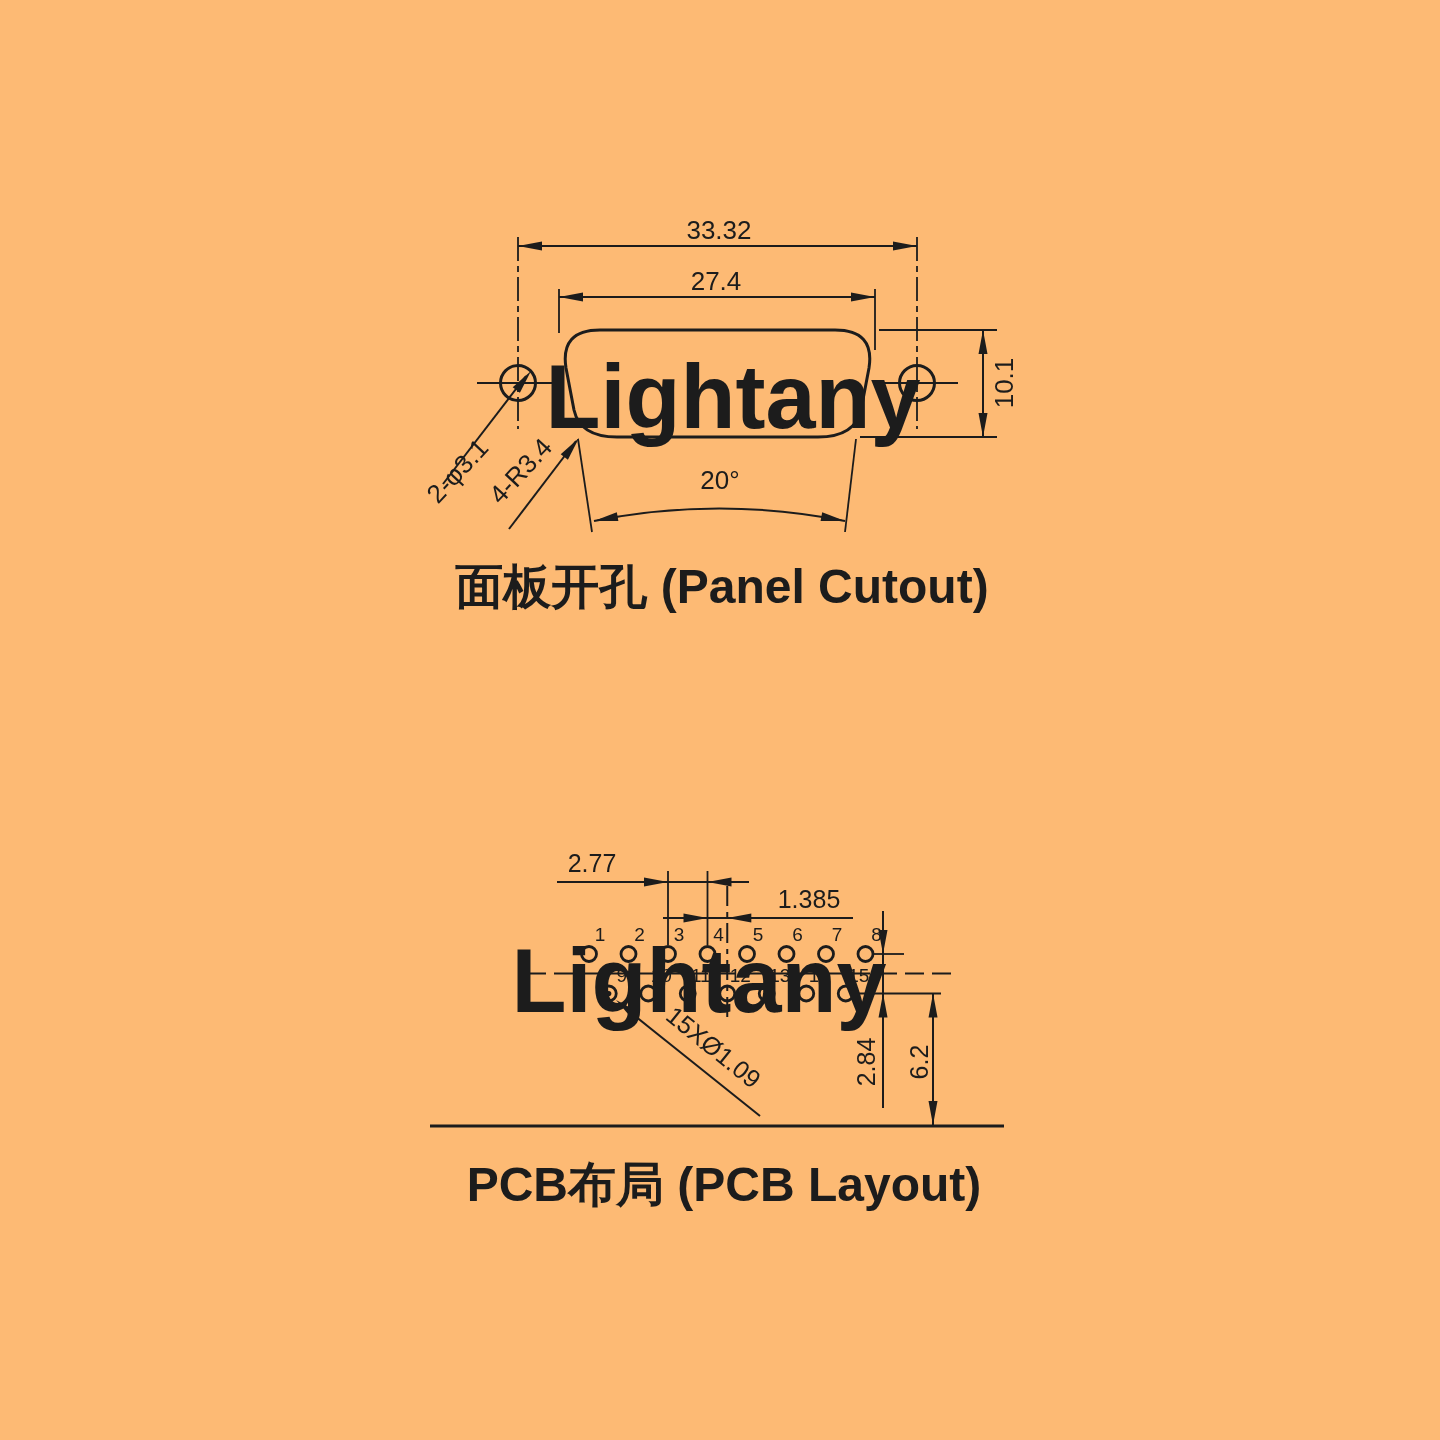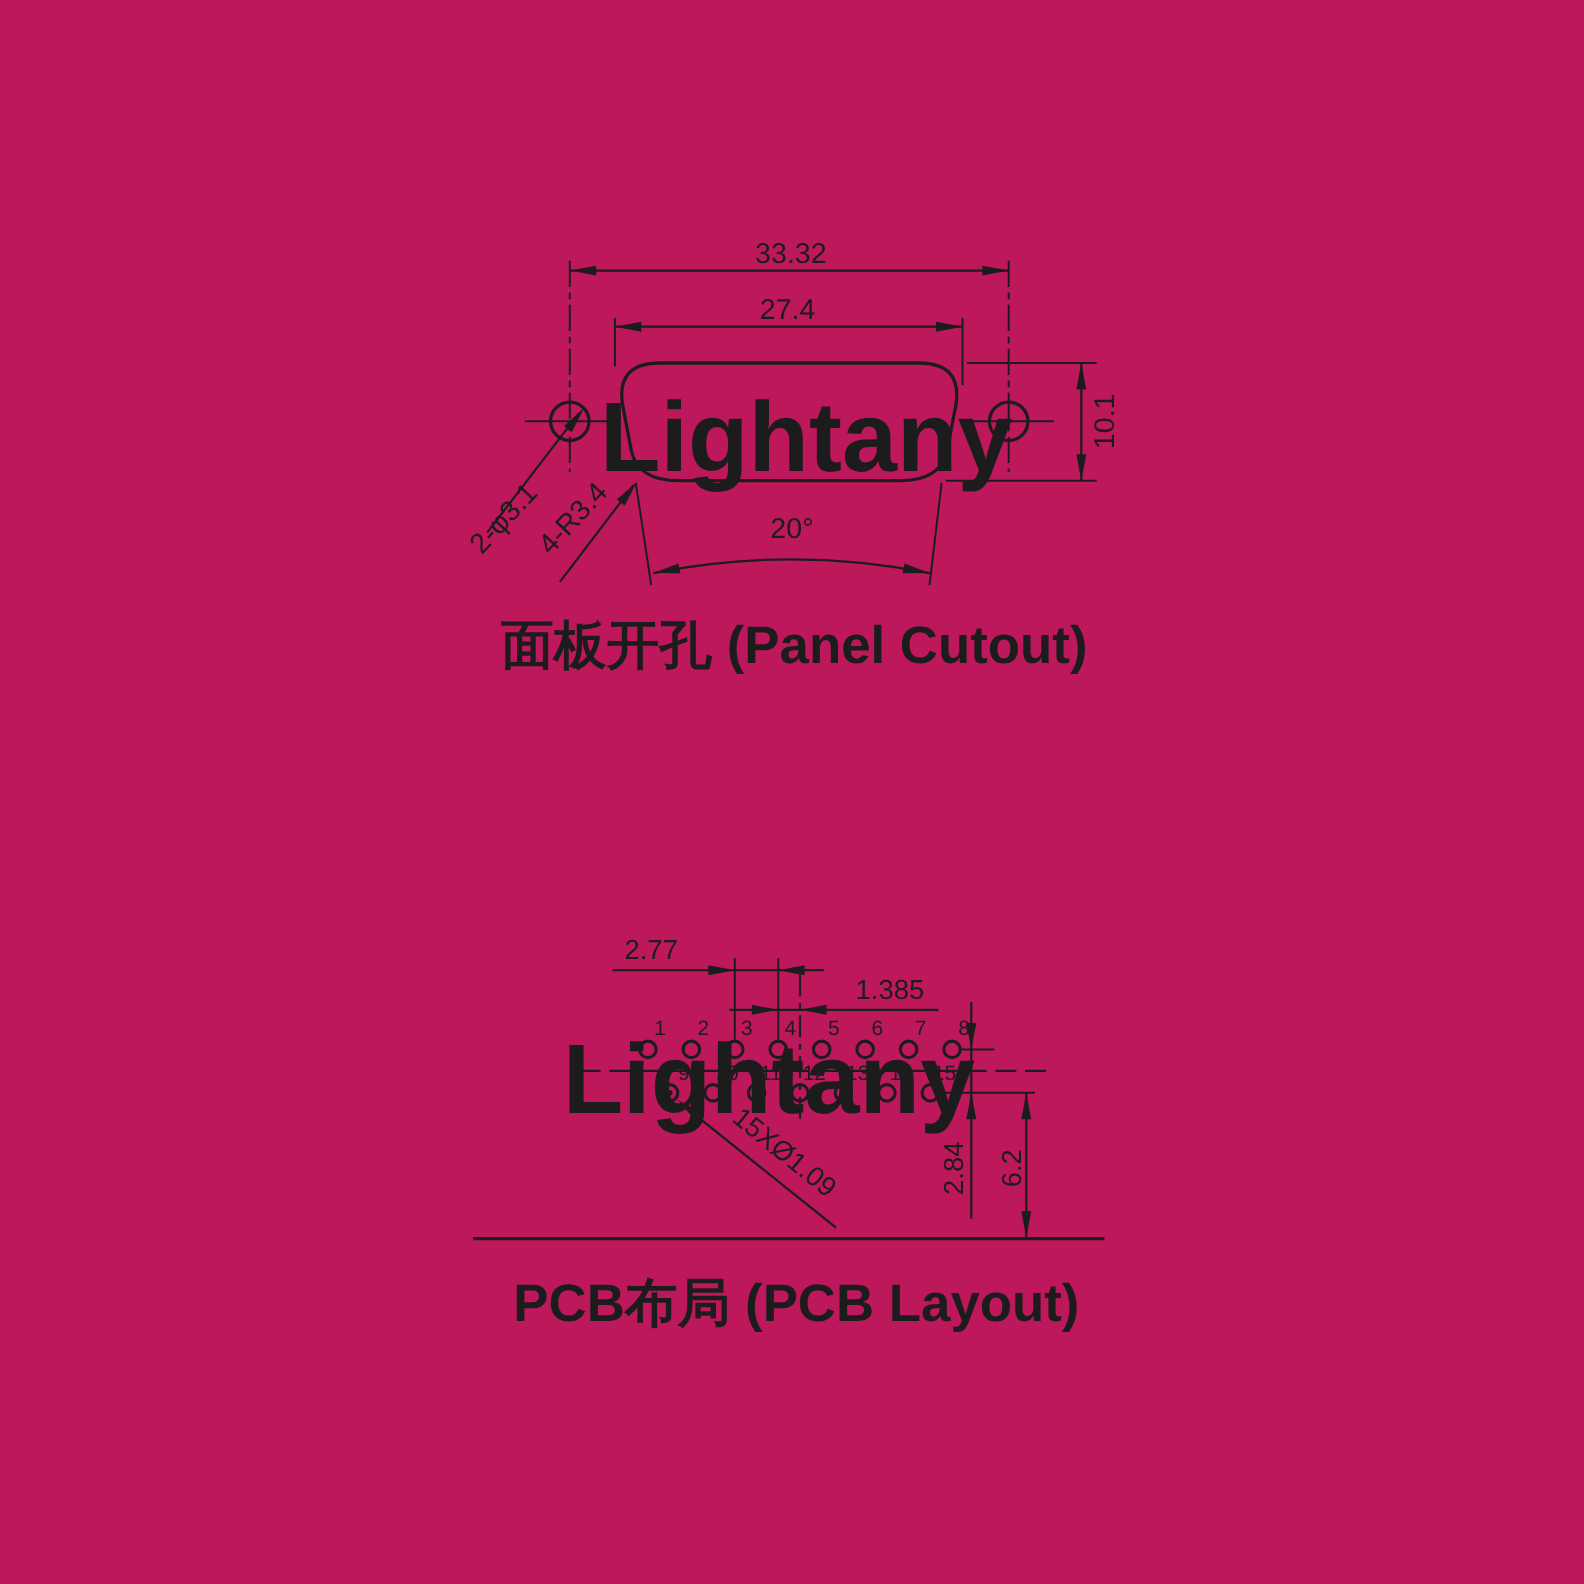--- a/index.html
+++ b/index.html
@@ -1,16 +1,16 @@
 <!DOCTYPE html>
 <html><head>
 <meta charset="utf-8">
 <style>
   html,body{margin:0;padding:0;background:#ffffff;}
-  .page{position:relative;width:1440px;height:1440px;background:#be185d;overflow:hidden;}
+  .page{position:relative;width:1440px;height:1440px;background:#fdba74;overflow:hidden;}
   svg{display:block;}
   .ln{stroke:#1c1c1c;stroke-width:2;fill:none;}
   .thin{stroke-width:1.8;}
   .thick{stroke-width:3;}
   .pinln{stroke-width:2.8;}
   .ah{fill:#1c1c1c;stroke:none;}
   text{fill:#1c1c1c;font-family:"Liberation Sans","DejaVu Sans",sans-serif;}
   .dim{font-size:26px;}
   .dimsm{font-size:25px;}
   .pin-num{font-size:19px;}

